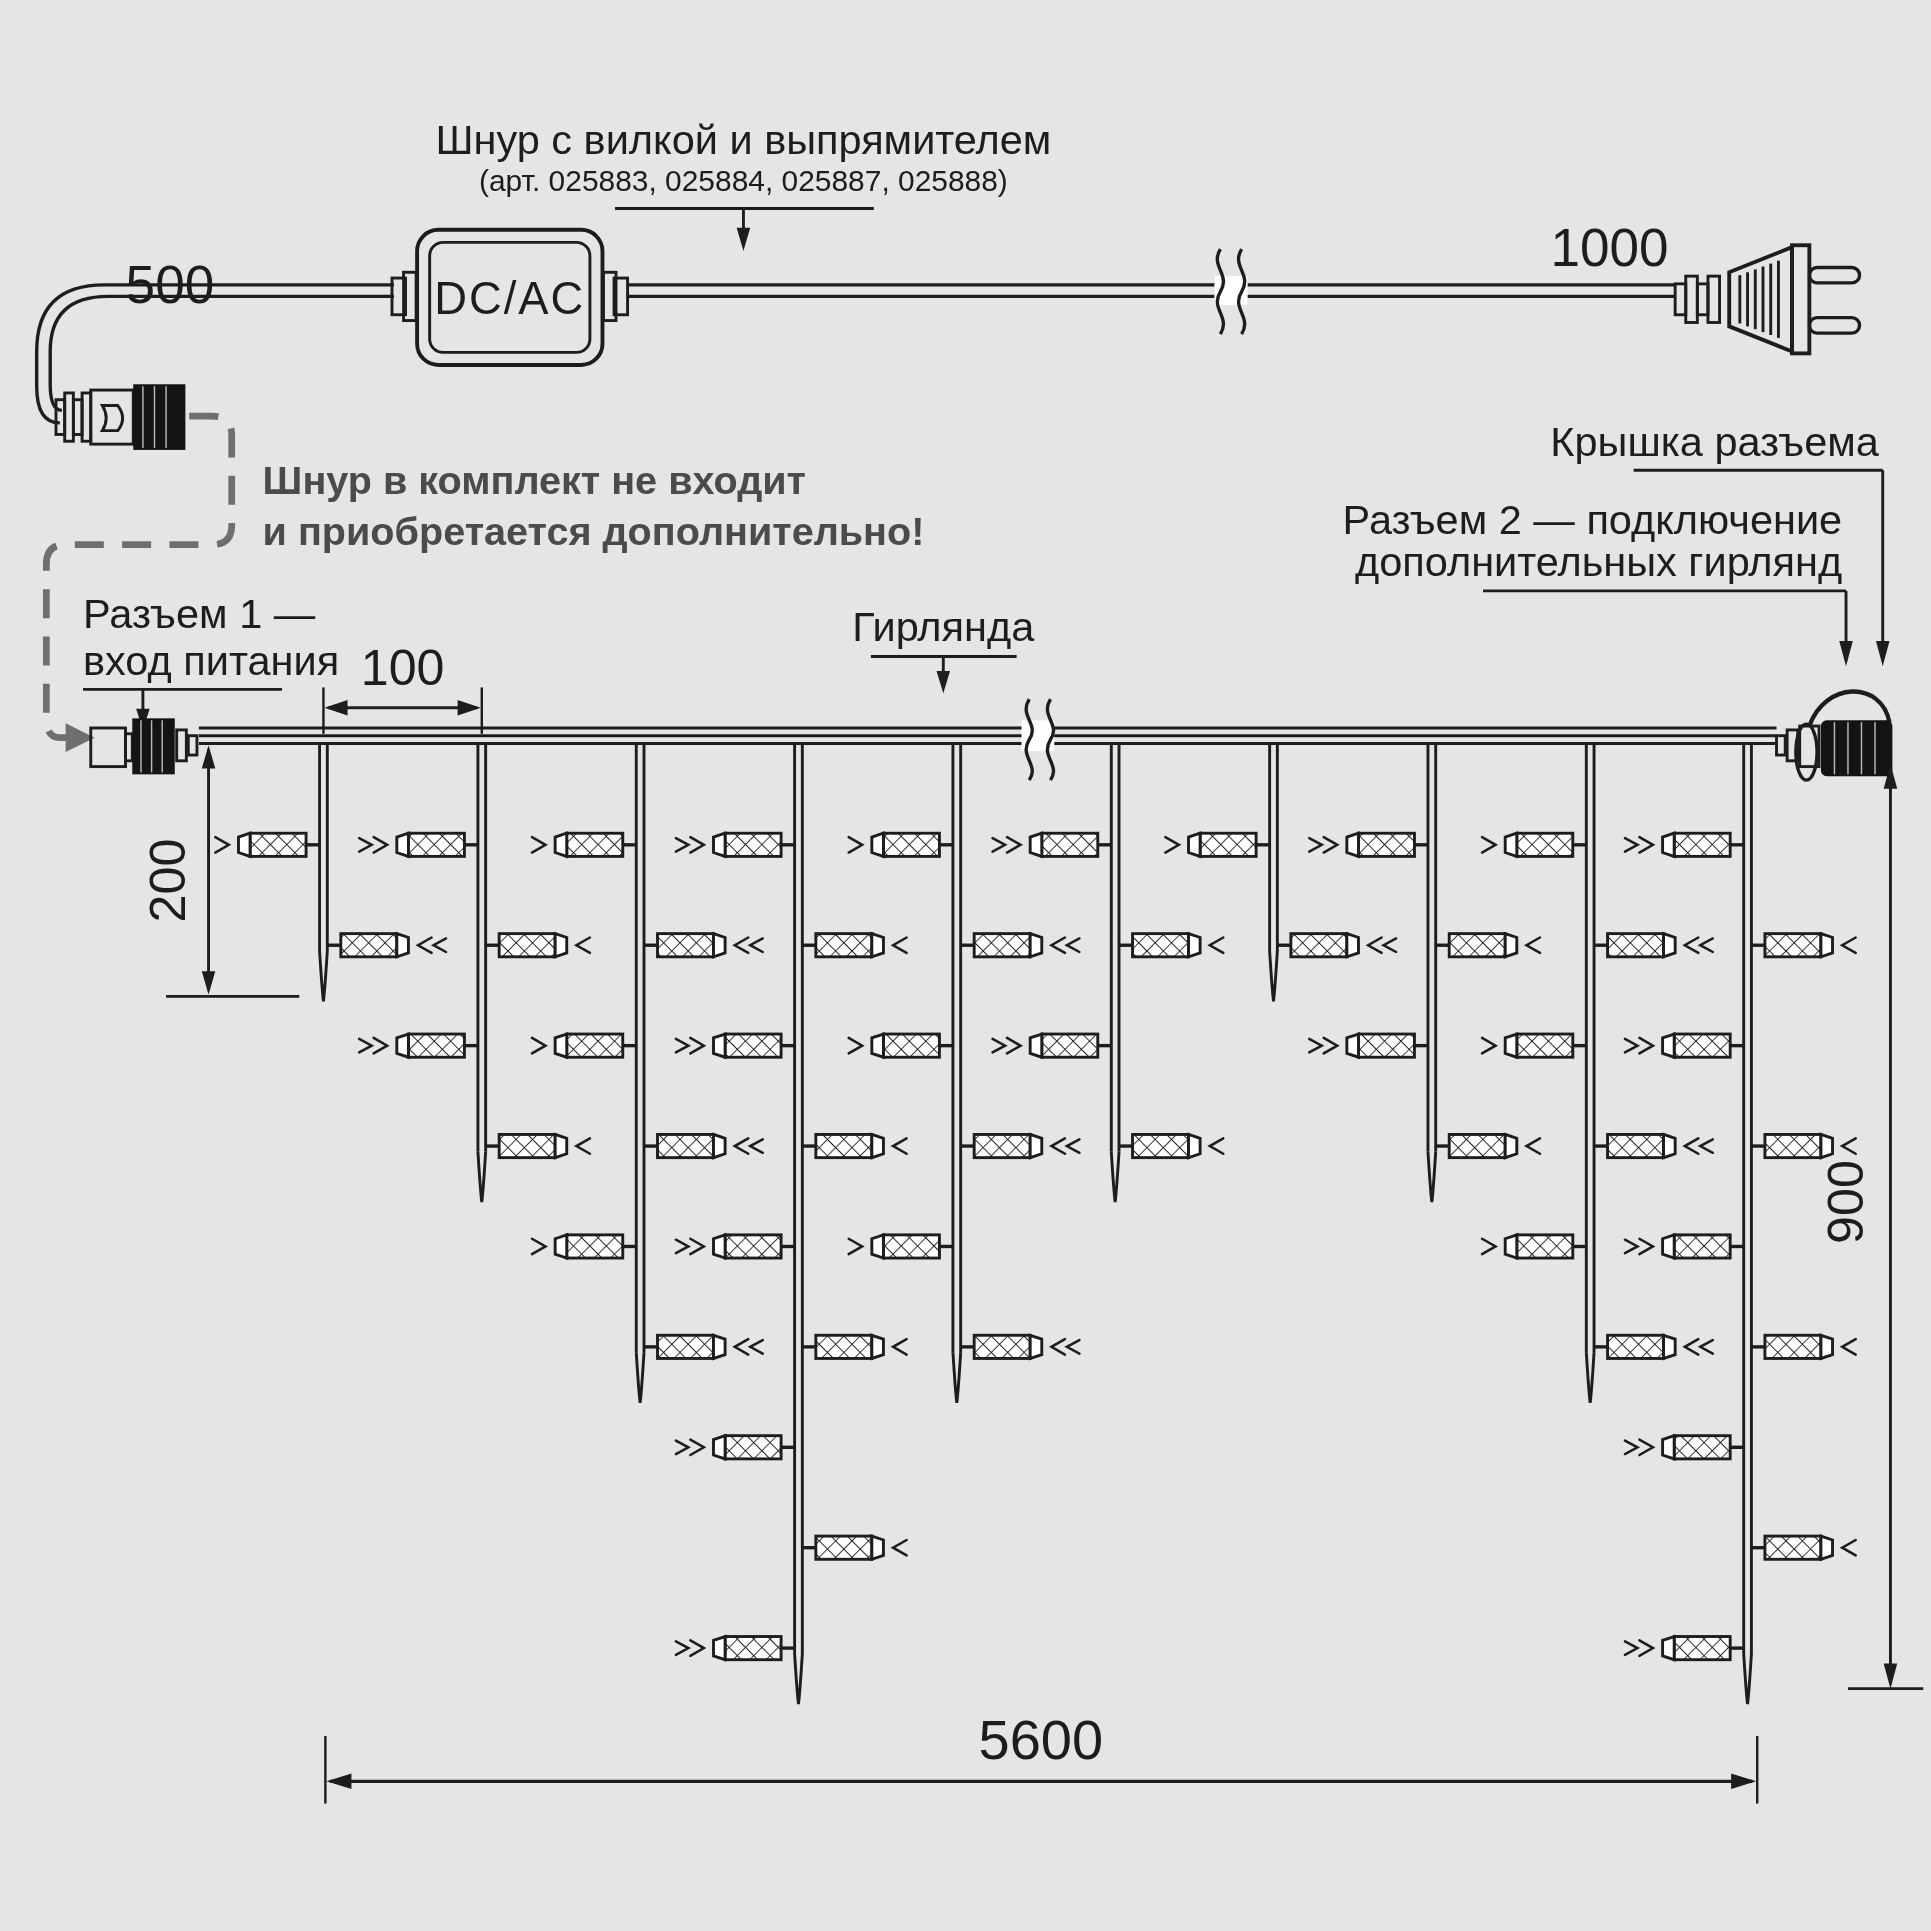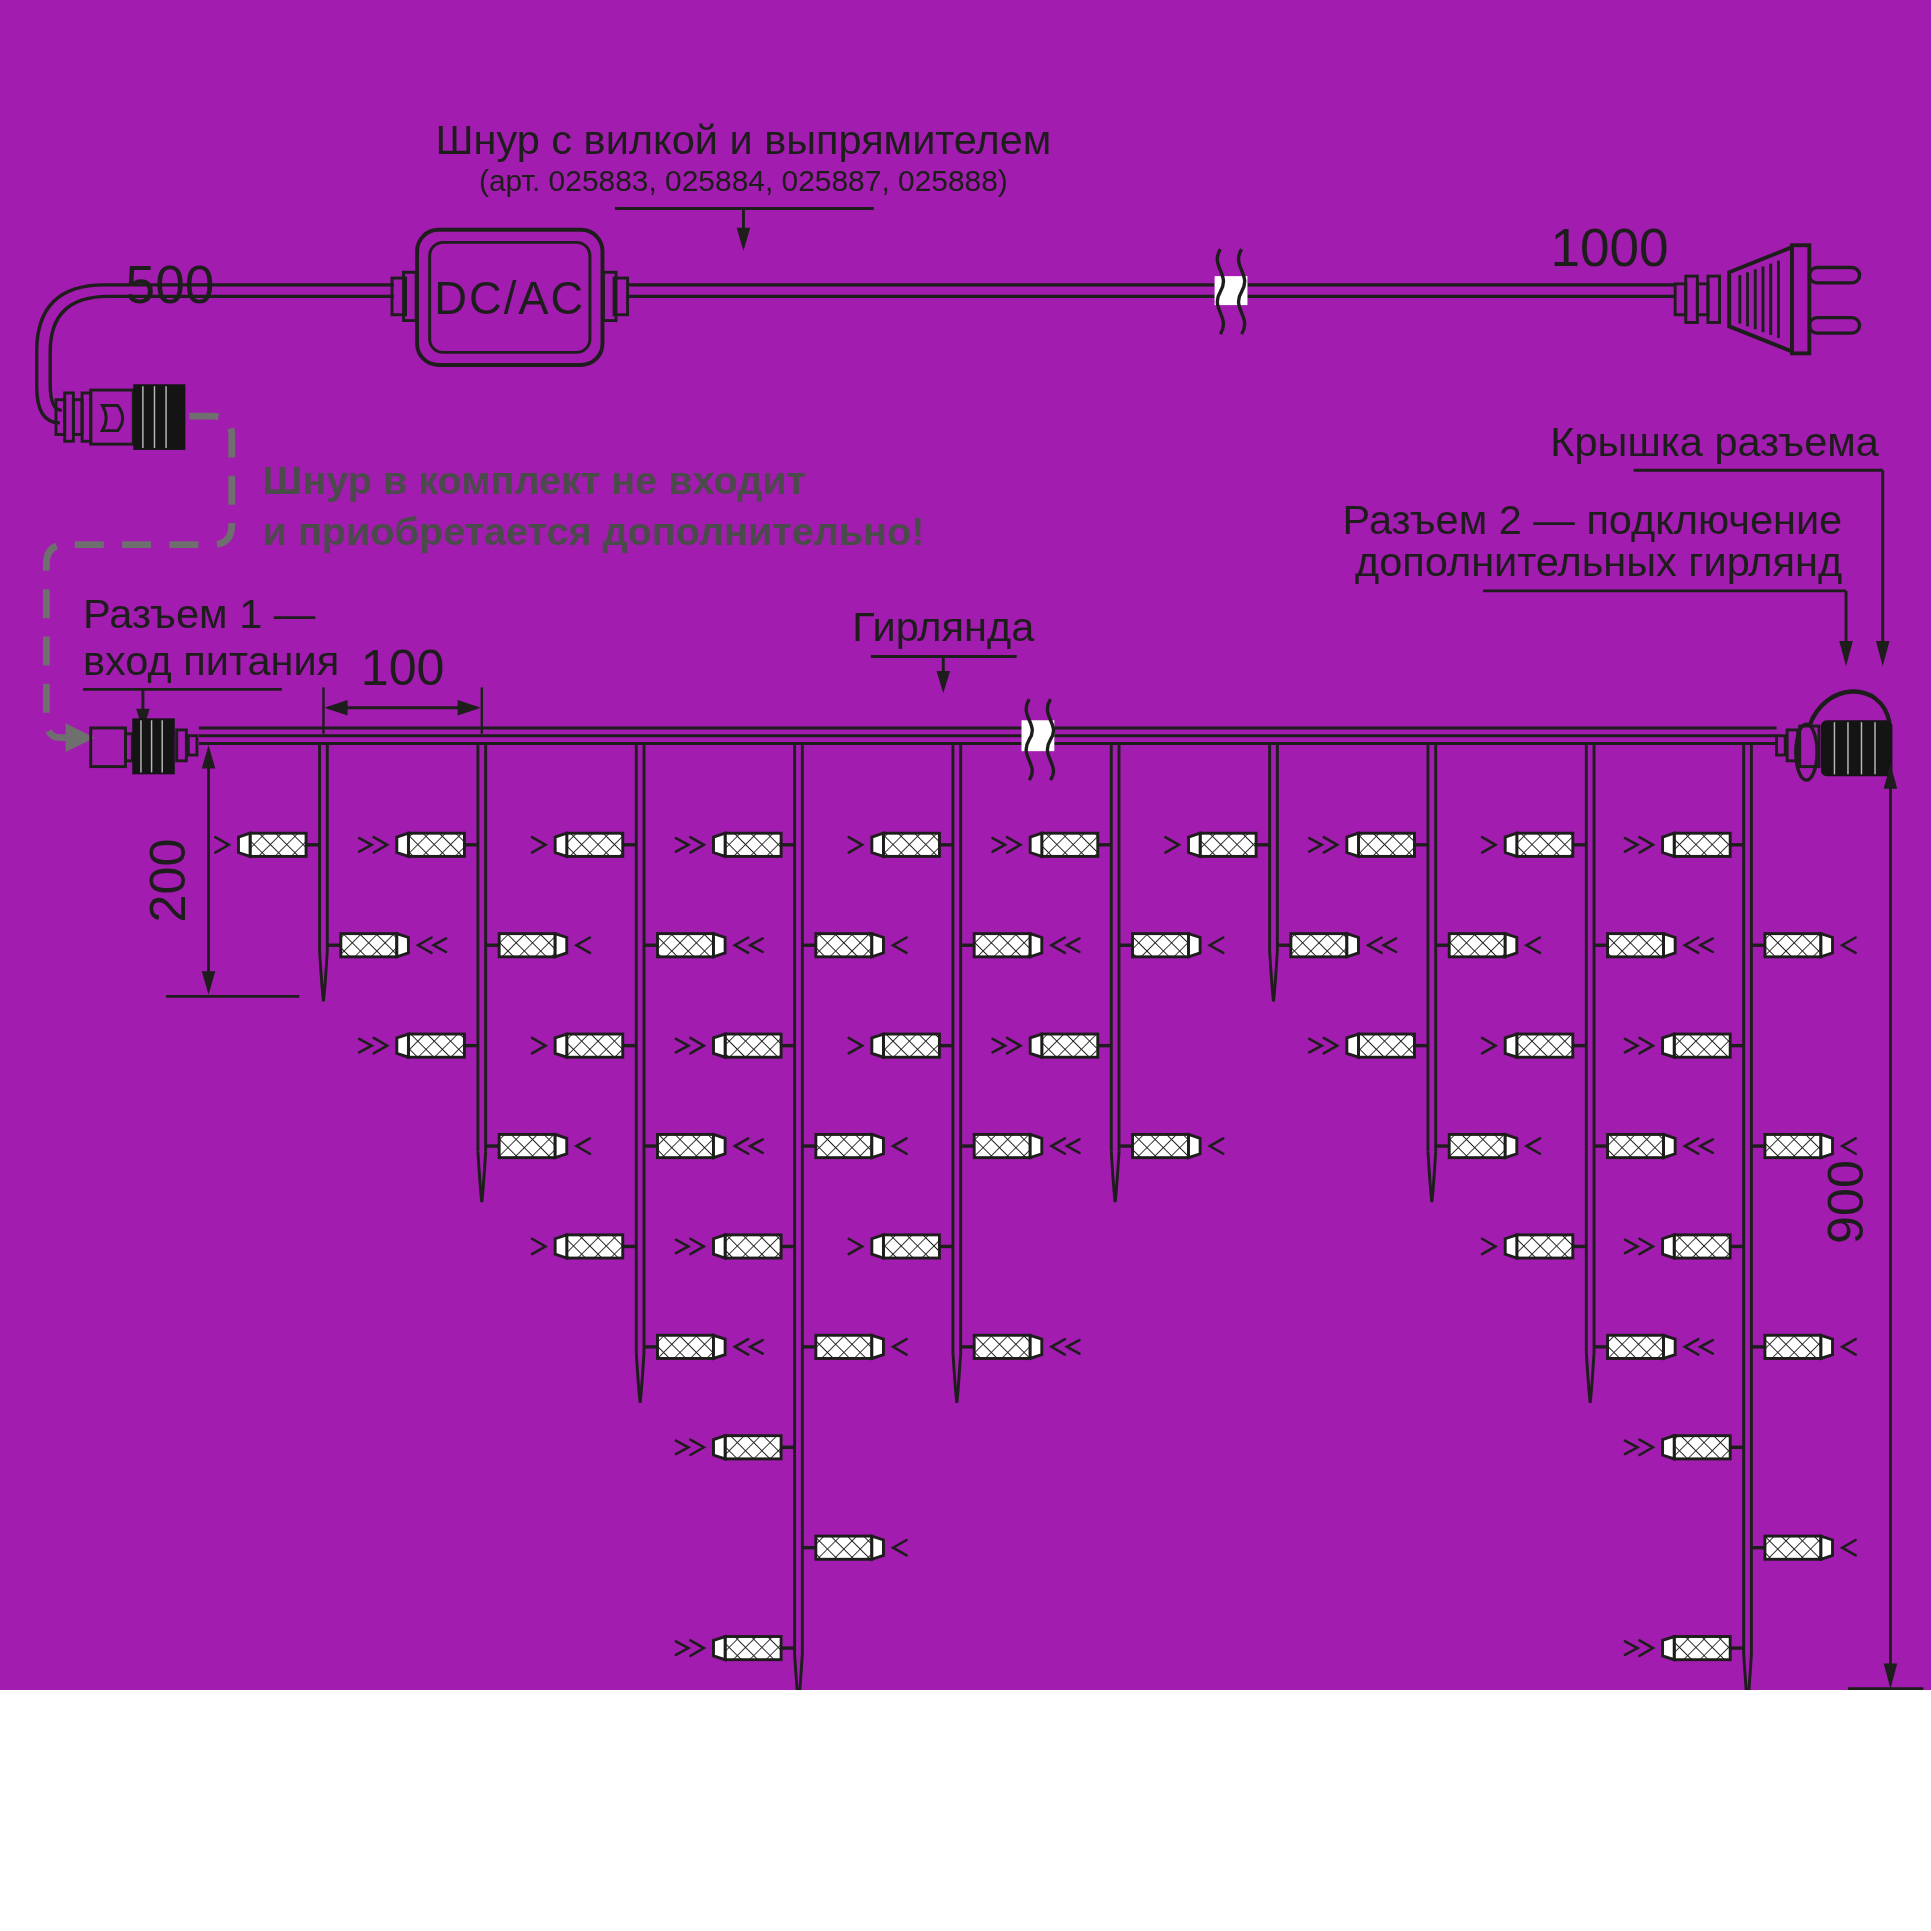--- a/index.html
+++ b/index.html
@@ -1,16 +1,16 @@
 <!DOCTYPE html>
 <html><head>
 <meta charset="utf-8">
 <style>
   html,body{margin:0;padding:0;background:#ffffff;}
-  #stage{width:1931px;height:1690px;position:relative;background:#a21caf;}
+  #stage{width:1931px;height:1931px;position:relative;background:#e5e5e5;}
   svg text{font-family:"Liberation Sans", sans-serif;fill:#1d1d1b;}
   .lbl{font-size:43px;}
   .lbl-small{font-size:31px;}
   .dim{font-size:55px;}
   .dim-mid{font-size:52px;}
   .note{font-size:41px;font-weight:bold;fill:#4b4b4b;}
   .dcac{font-size:47px;letter-spacing:2px;}
   .ln{stroke:#1d1d1b;fill:none;}
 </style>
 </head>

